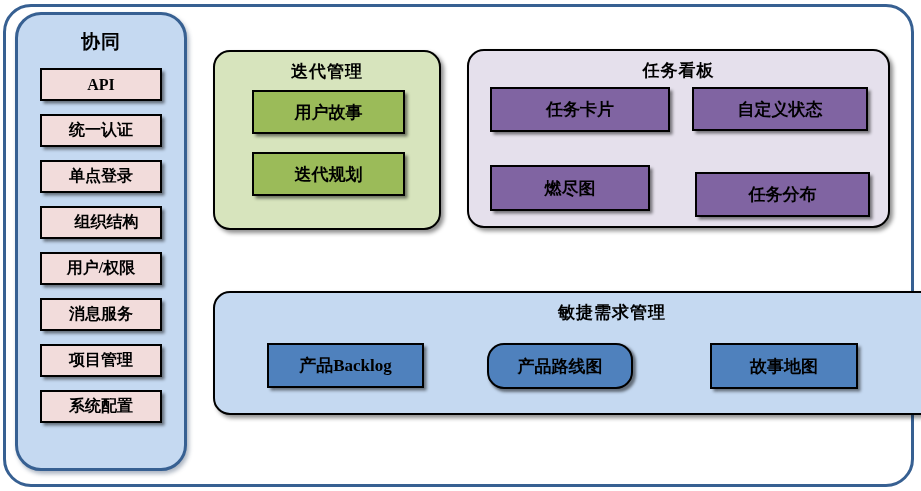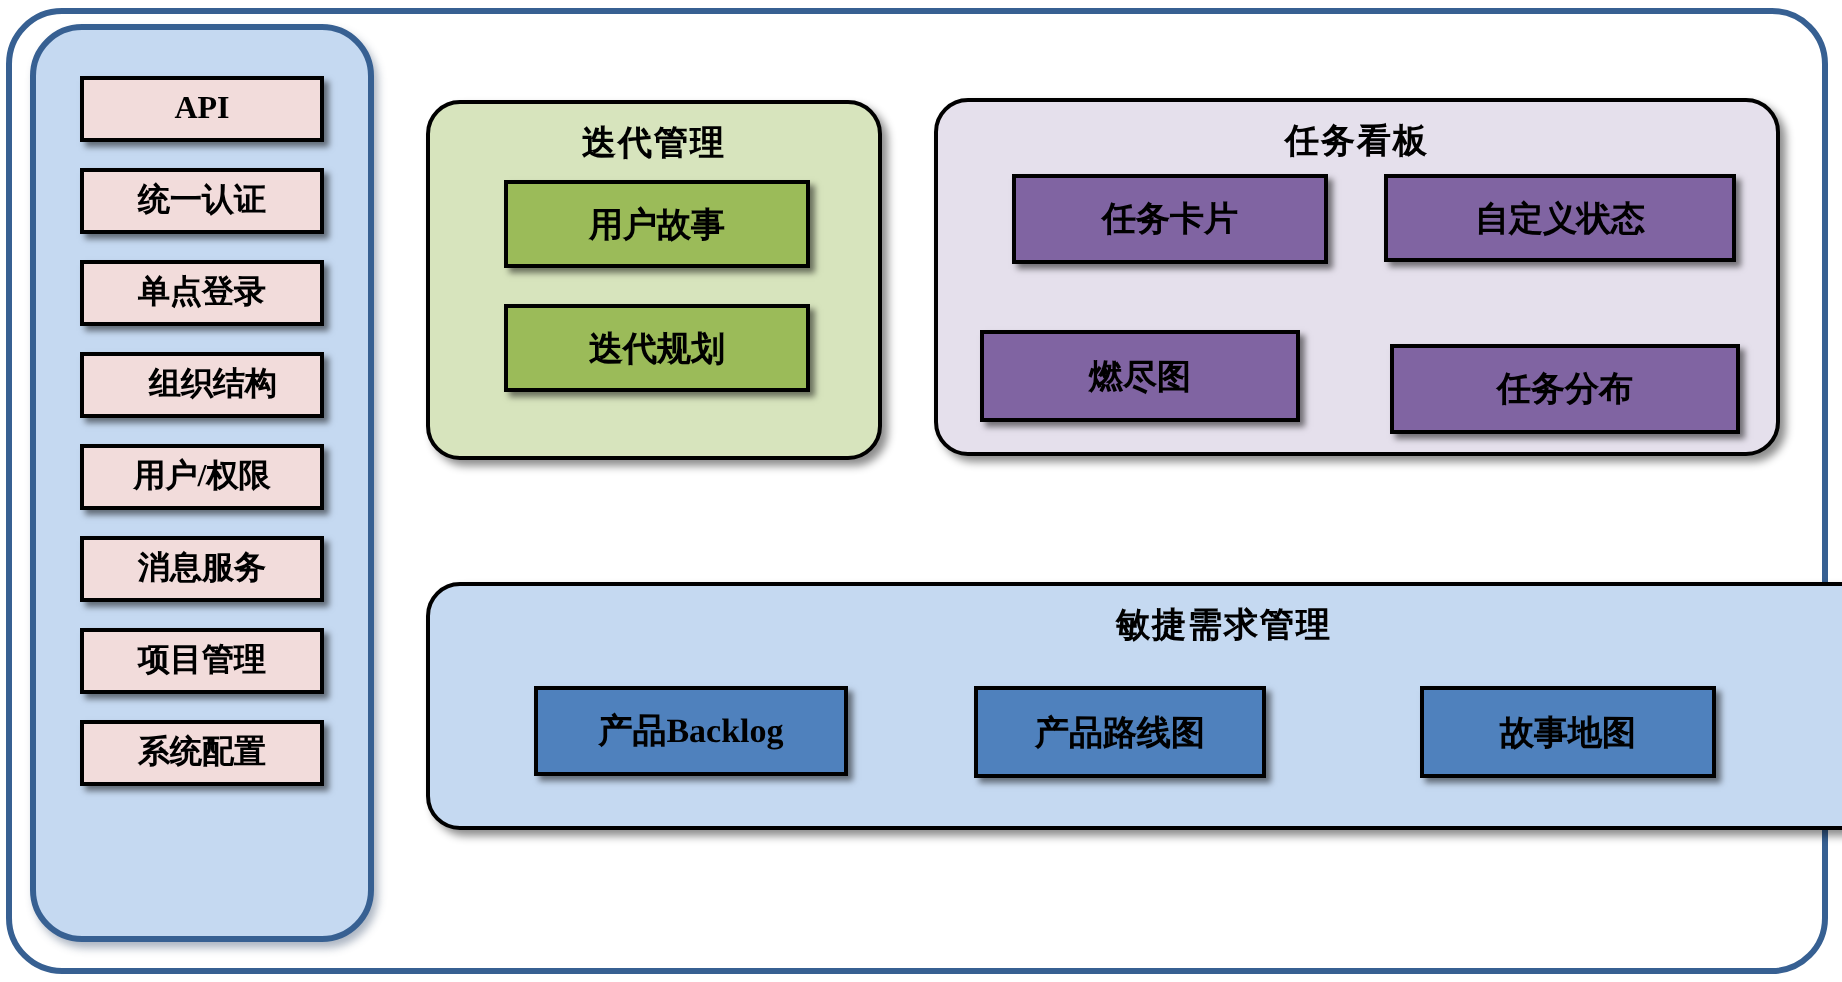--- a/index.html
+++ b/index.html
@@ -56,39 +56,40 @@
   }
 
   
   .panel-iteration { left: 213px; top: 50px; width: 228px; height: 180px; }
   .panel-iteration .node { left: 37px; width: 153px; height: 44px; }
   .node-user-story { top: 38px; }
   .node-iteration-planning { top: 100px; }
 
   
   .panel-kanban { left: 467px; top: 49px; width: 423px; height: 179px; }
-  .node-task-card { left: 37px; top: 36px; width: 158px; height: 45px; }
+  .node-task-card { left: 21px; top: 36px; width: 180px; height: 45px; }
   .node-custom-status { left: 223px; top: 36px; width: 176px; height: 44px; }
   .node-burndown-chart { left: 21px; top: 114px; width: 160px; height: 46px; }
   .node-task-distribution { left: 226px; top: 121px; width: 175px; height: 45px; }
 
   
   .panel-agile { left: 213px; top: 291px; width: 798px; height: 124px; }
   .node-product-backlog { left: 52px; top: 50px; width: 157px; height: 45px; }
-  .node-product-roadmap { left: 272px; top: 50px; width: 146px; height: 46px; }
+  .node-product-roadmap { left: 272px; top: 50px; width: 146px; height: 46px; border-radius: 17px; }
   .node-story-map { left: 495px; top: 50px; width: 148px; height: 46px; }
 </style>
 </head>
 <body>
 
 <div class="canvas">
 
   <div class="outer-frame"></div>
 
   <div class="sidebar" style="background-color: rgb(197, 217, 241);">
+    <div class="sidebar-title">协同</div>
     <div class="sidebar-items">
       <div class="sidebar-item" style="background-color: rgb(242, 220, 219);">API</div>
       <div class="sidebar-item" style="background-color: rgb(242, 220, 219);">统一认证</div>
       <div class="sidebar-item" style="background-color: rgb(242, 220, 219);">单点登录</div>
       <div class="sidebar-item" style="background-color: rgb(242, 220, 219); padding-left: 11px;">组织结构</div>
       <div class="sidebar-item" style="background-color: rgb(242, 220, 219);">用户/权限</div>
       <div class="sidebar-item" style="background-color: rgb(242, 220, 219);">消息服务</div>
       <div class="sidebar-item" style="background-color: rgb(242, 220, 219);">项目管理</div>
       <div class="sidebar-item" style="background-color: rgb(242, 220, 219);">系统配置</div>
     </div>

